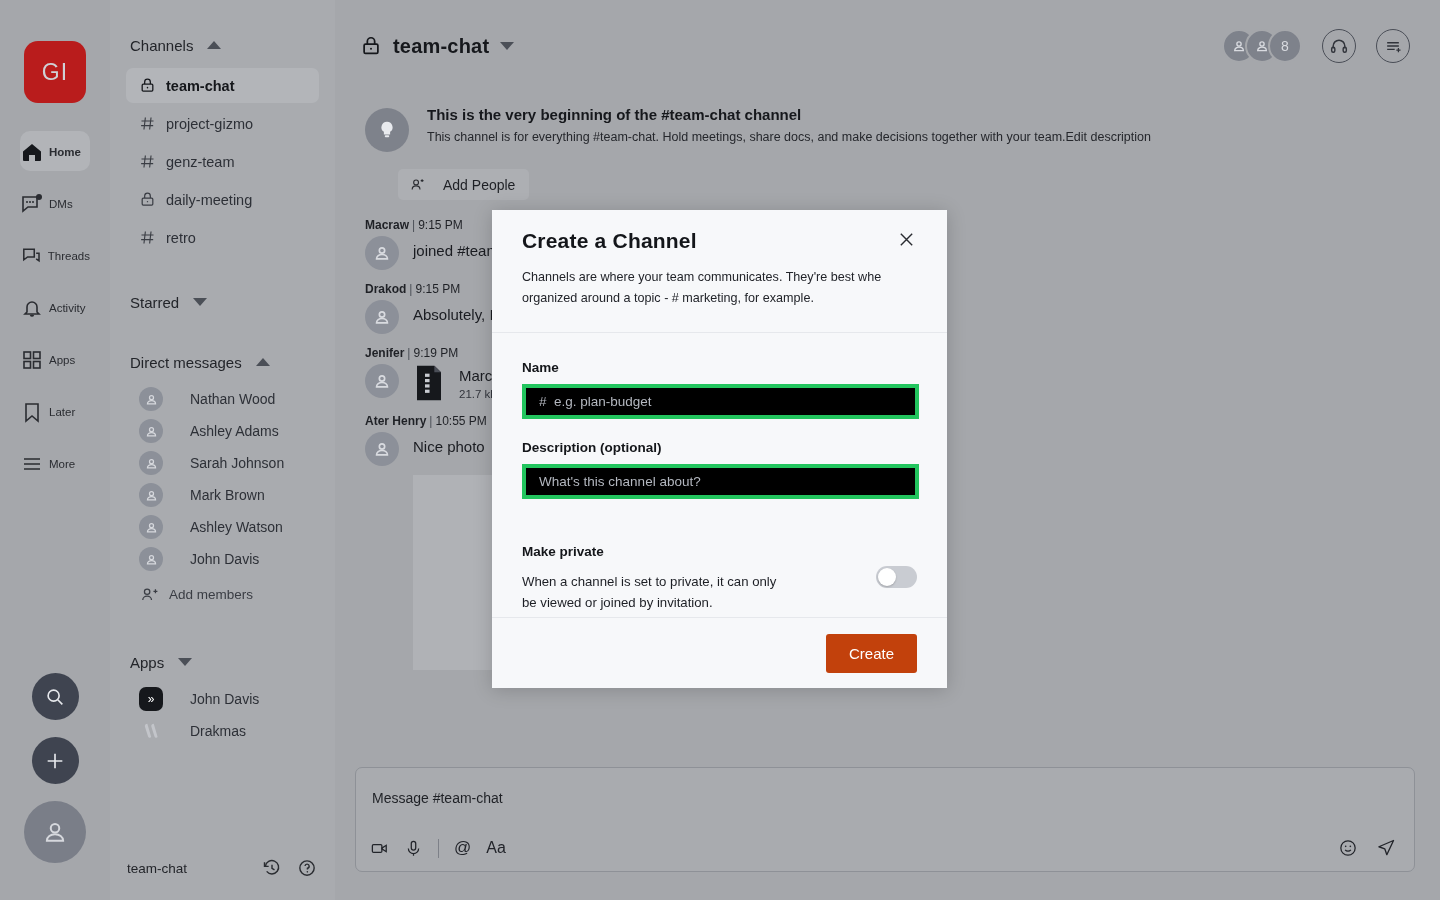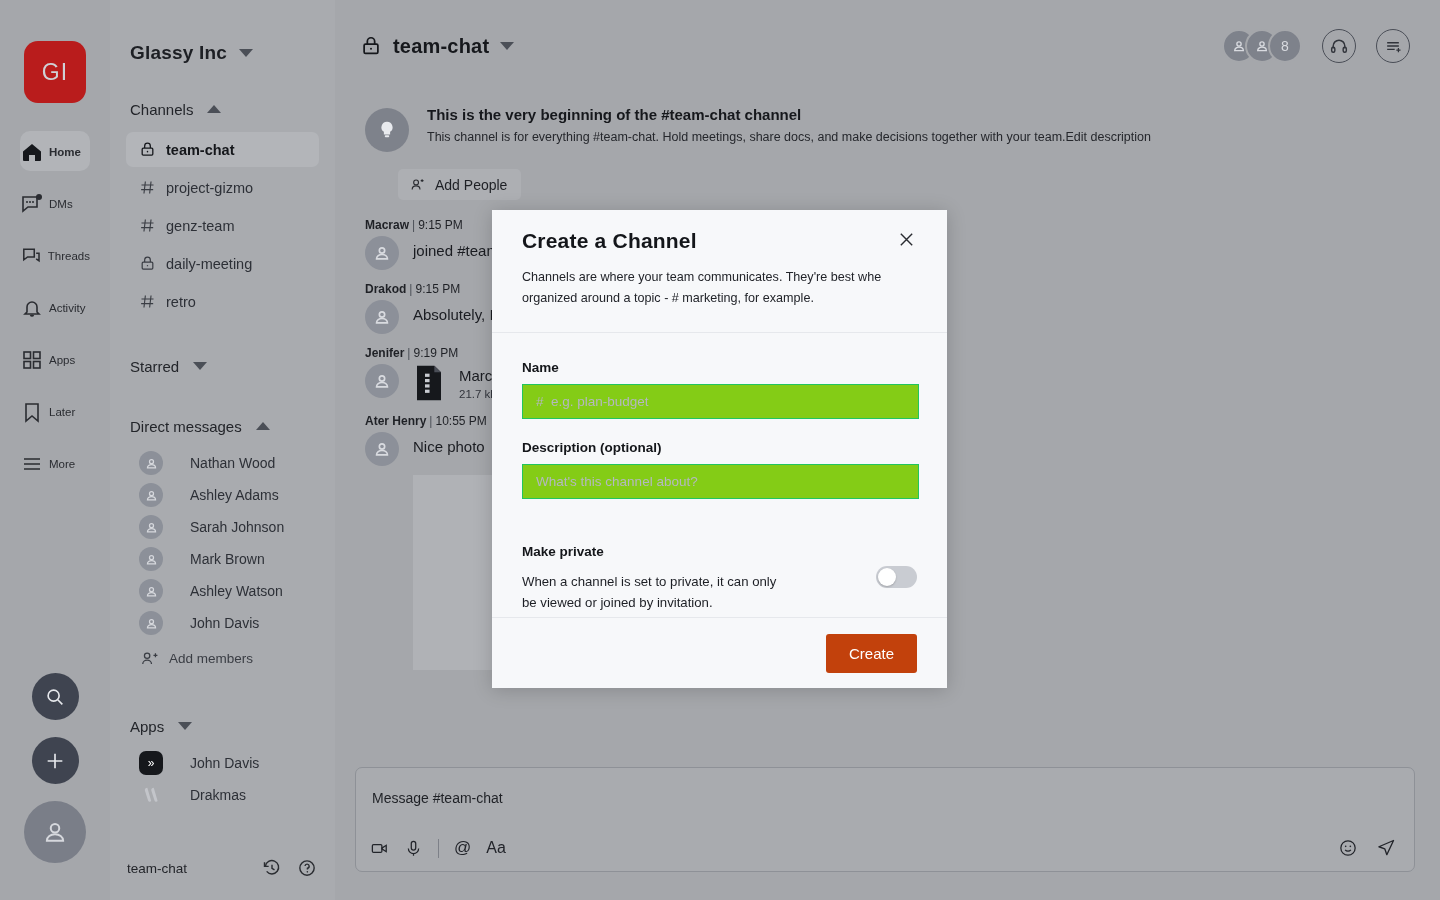--- a/index.html
+++ b/index.html
@@ -127,21 +127,21 @@
   }
 
   .intro { padding: 14px 30px 0 30px; display: flex; gap: 18px; }
   .bulb {
     width: 44px; height: 44px; border-radius: 50%; background: #7e828b; flex: none;
     display: flex; align-items: center; justify-content: center; margin-top: 2px;
   }
   .intro-title { font-size: 15px; font-weight: bold; color: #16181c; margin-bottom: 7px; }
   .intro-desc { font-size: 12.5px; color: #25272c; }
   .add-people {
-    display: inline-flex; align-items: center; gap: 9px;
+    display: inline-flex; align-items: center; gap: 17px;
     margin: 17px 0 0 63px; padding: 7px 14px 7px 11px;
     background: #adafb3; border-radius: 5px; font-size: 14px; color: #1e2025;
   }
 
   .msgs { padding: 18px 30px 0 30px; }
   .msg { margin-bottom: 12px; }
   .msg-meta { font-size: 12px; color: #1f2126; margin-bottom: 4px; }
   .msg-meta .who { font-weight: bold; }
   .msg-meta .sep { color: #4c4f57; margin: 0 3px; }
   .msg-body { display: flex; align-items: flex-start; gap: 14px; }
@@ -173,21 +173,21 @@
     box-shadow: 0 2px 18px rgba(0,0,0,.18);
   }
   .modal-head { padding: 19px 30px 23px 30px; border-bottom: 1px solid #e6e8ec; }
   .modal-title-row { display: flex; align-items: flex-start; }
   .modal-title { font-size: 21px; font-weight: bold; color: #14161a; letter-spacing: .2px; }
   .modal-close { margin-left: auto; cursor: pointer; }
   .modal-sub { margin-top: 13px; font-size: 12.6px; color: #22242a; line-height: 1.65; }
   .modal-body { padding: 27px 30px 0 30px; }
   .field-label { font-size: 13.5px; font-weight: bold; color: #14161a; margin-bottom: 9px; }
   .field-input {
-    width: 397px; height: 35px; border: 1px solid #22c55e; background: #84cc16;
+    width: 397px; height: 35px; border: 4px solid #22c55e; background: #000000;
     font-size: 13.5px; color: #555a63; padding: 0 13px;
     font-family: "Liberation Sans", sans-serif;
   }
   .field-input::placeholder { color: #b4b8c0; }
   .field-gap { height: 21px; }
   .private-sec { margin-top: 45px; display: flex; align-items: flex-start; gap: 19px; }
   .private-title { font-size: 13.5px; font-weight: bold; color: #14161a; margin-bottom: 12px; }
   .private-desc { font-size: 13.2px; color: #1d1f25; line-height: 1.66; }
   .toggle {
     margin-left: auto; margin-top: 22px;
@@ -295,24 +295,20 @@
         <svg width="30" height="30" viewBox="0 0 24 24">
           <circle cx="12" cy="9" r="3.4" fill="none" stroke="#d6d8dd" stroke-width="1.6"></circle>
           <path d="M5.5 19c0-3.3 3-5.2 6.5-5.2s6.5 1.9 6.5 5.2z" fill="none" stroke="#d6d8dd" stroke-width="1.6"></path>
         </svg>
       </div>
     </div>
   </div>
 
   <div class="sidebar">
 
-    <div class="ws-header">
-      <span class="ws-name">Glassy Inc</span>
-      <span class="caret"></span>
-    </div>
 
     <div class="section-head sec-channels">
       <span>Channels</span>
       <span class="caret up"></span>
     </div>
 
     <div class="chan-list">
       <div class="chan-row active">
         <svg class="ic16" viewBox="0 0 24 24">
           <rect x="4.5" y="10" width="15" height="10" rx="1.5" fill="none" stroke="#16181c" stroke-width="1.8"></rect>

